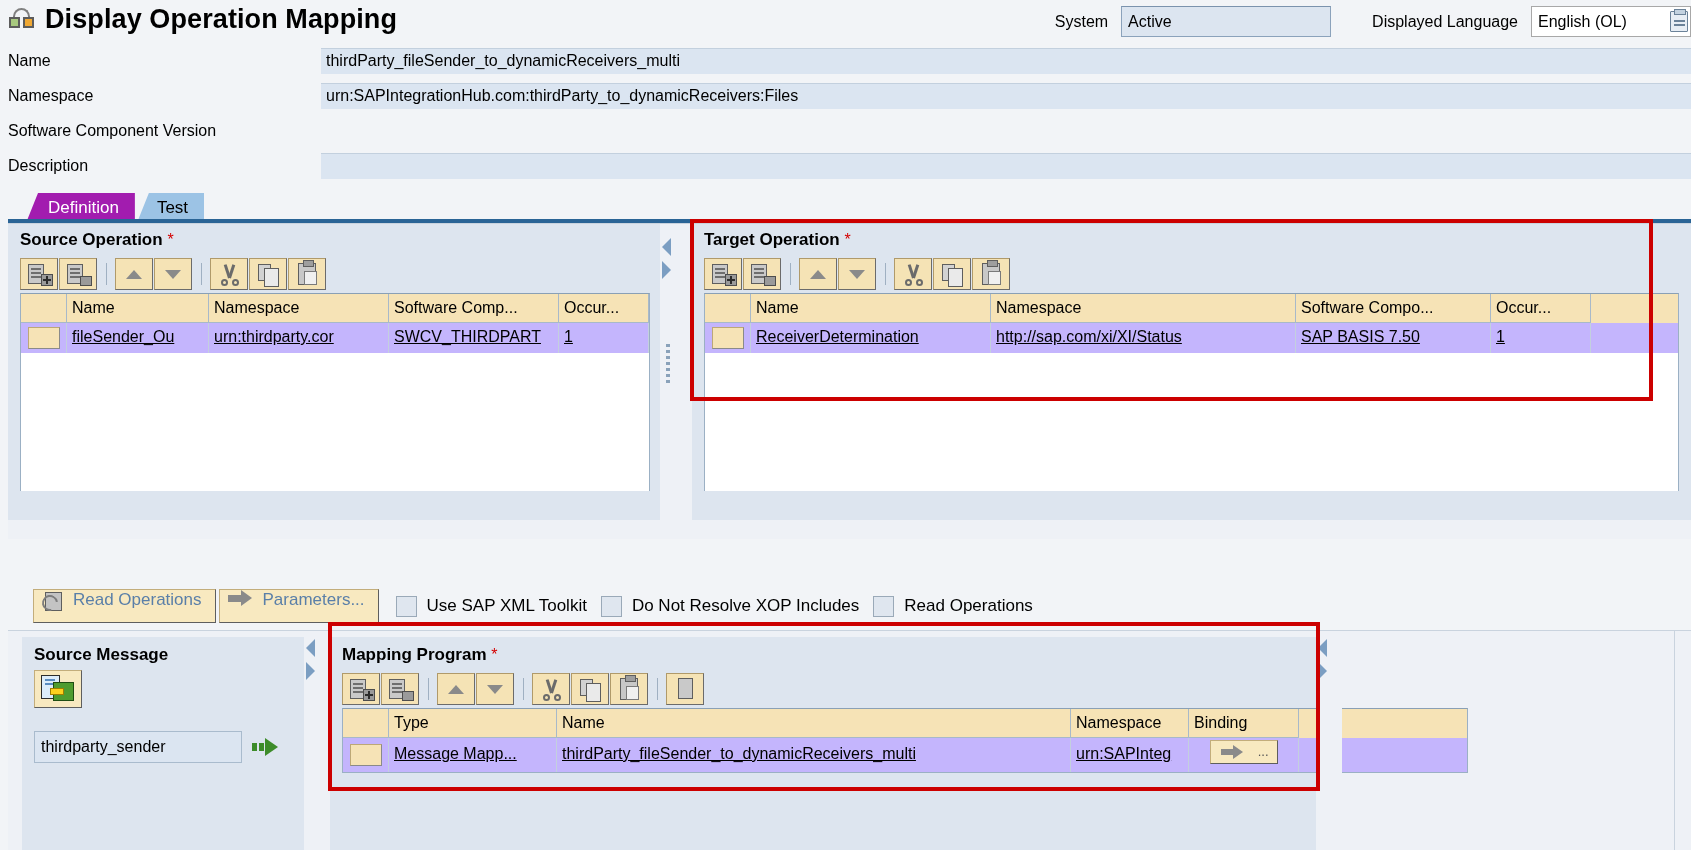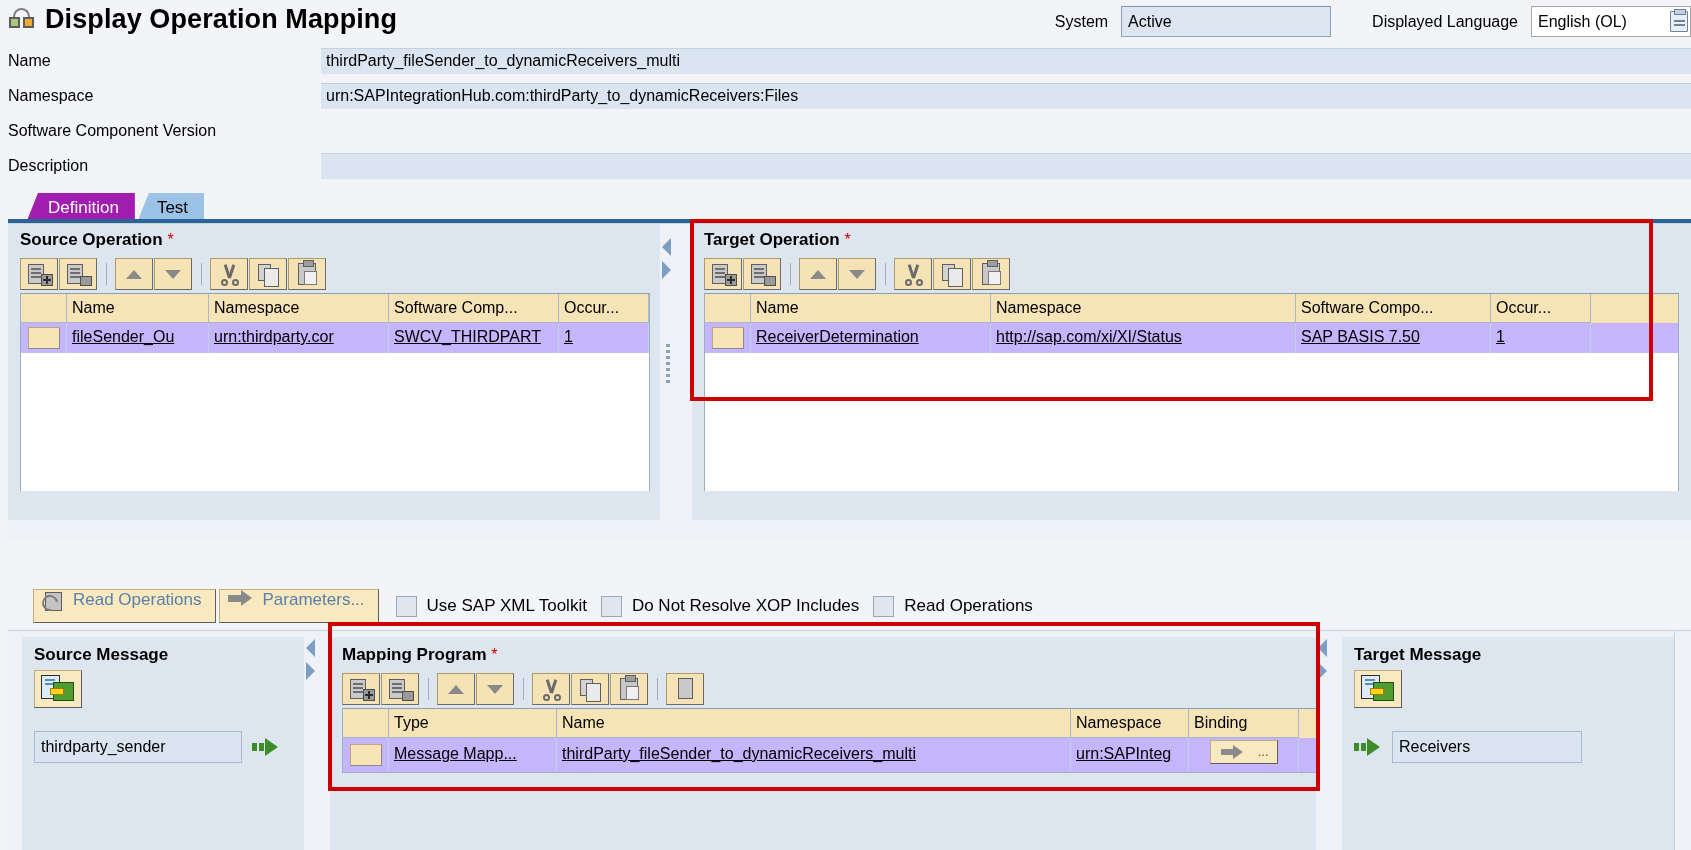--- a/index.html
+++ b/index.html
@@ -866,29 +866,17 @@
     </div>
   </div>
 
   <div class="splitter" style="left:1308px; width:26px; top:0; bottom:0;">
     <div class="spl-arrows" style="top:8px;">
       <div class="arw-l"></div>
       <div class="arw-r"></div>
     </div>
   </div>
 
-  <div class="bpanel" style="left:1334px; right:17px;">
-    <div class="panel-title">Target Message</div>
-    <div class="msg-btn">
-      <span class="pg"></span>
-        <span class="grn"></span>
-        <span class="yarr"></span>
-    </div>
-    <div style="display:flex; align-items:center; gap:10px; margin-top:23px;">
-      <span class="green-arrow"></span>
-      <div class="field-box" style="width:190px;">Receivers</div>
-    </div>
-  </div>
 
   <div class="scroll-v"></div>
 
   <div class="redbox" style="left:320px; top:-9px; width:992px; height:169px;"></div>
 </div>
 
 </body></html>

